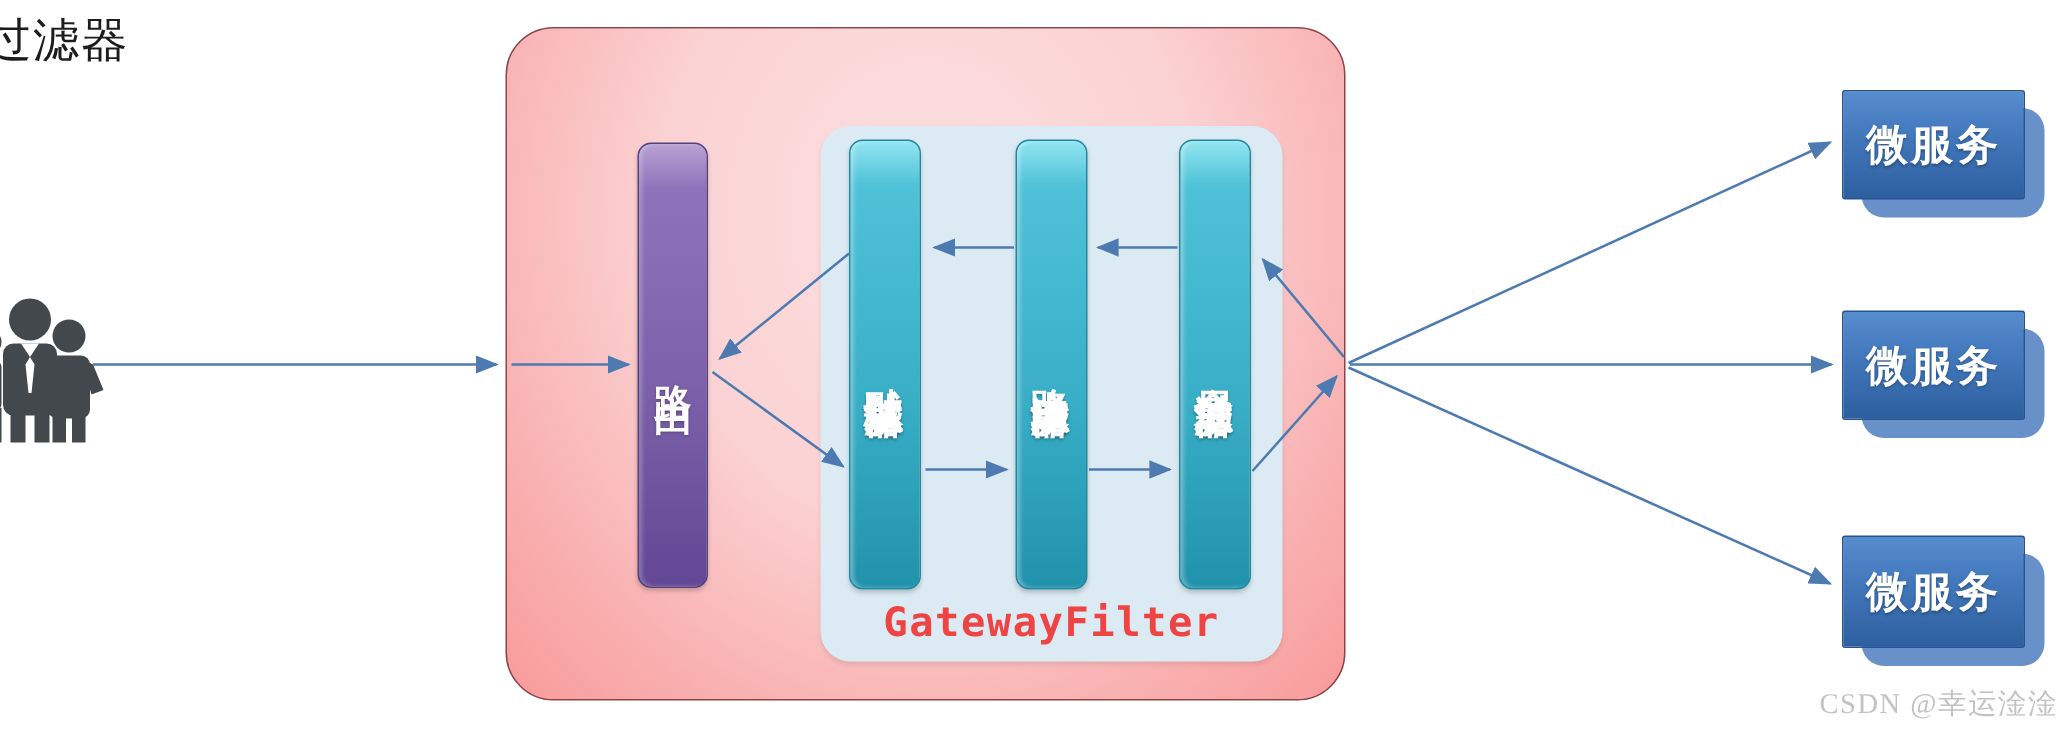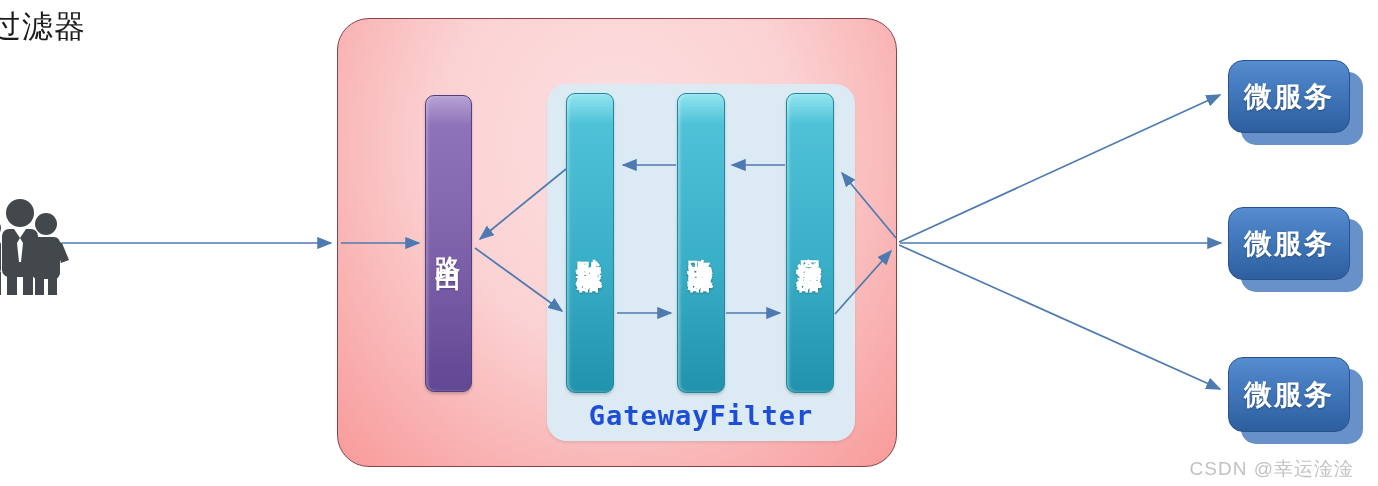--- a/index.html
+++ b/index.html
@@ -24,21 +24,21 @@
     color:#8e1c26;letter-spacing:1px;
   }
   
   .filter-panel{
     position:absolute;left:547px;top:84px;width:308px;height:357px;
     border-radius:20px;background:#dcebf3;box-shadow:0 2px 3px rgba(0,0,0,0.08);
   }
   .panel-label{
     position:absolute;left:547px;top:400px;width:308px;text-align:center;
     font-family:"DejaVu Sans Mono",monospace;font-size:27px;font-weight:bold;
-    color:#1d4ed8;letter-spacing:1px;
+    color:#ef4444;letter-spacing:1px;
   }
   
   .vbar{
     position:absolute;display:flex;align-items:center;justify-content:center;
     box-sizing:border-box;border-radius:9px;
   }
   .vbar .vtext{
     writing-mode:vertical-lr;text-orientation:upright;color:#ffffff;
     font-weight:bold;text-shadow:0 1px 2px rgba(0,0,0,0.25);
   }
@@ -59,36 +59,36 @@
   .tb1{left:566px;} .tb2{left:677px;} .tb3{left:786px;}
   
   .micro{position:absolute;width:122px;height:73px;}
   .m1{left:1228px;top:60px;} .m2{left:1228px;top:207px;} .m3{left:1228px;top:357px;height:75px;}
   .micro .shadow{
     position:absolute;left:13px;top:12px;width:100%;height:100%;
     border-radius:15px;background:rgba(77,125,192,0.85);
   }
   .micro .face{
     position:absolute;left:0;top:0;width:100%;height:100%;
-    border-radius:15px;border:1px solid #27538f;box-sizing:border-box;
+    border-radius:2px;border:1px solid #27538f;box-sizing:border-box;
     background:linear-gradient(180deg,#568dce 0%,#4379bd 40%,#2d5f9f 100%);
     display:flex;align-items:center;justify-content:center;
     color:#ffffff;font-size:28px;font-weight:bold;letter-spacing:2px;
     text-shadow:0 1px 2px rgba(0,0,0,0.3);
   }
   
   .arrows{position:absolute;left:0;top:0;pointer-events:none;}
   .arrows line{stroke:#4d7ab0;stroke-width:1.7;}
   .arrows .ah{fill:#4d7ab0;}
   
   .users{position:absolute;left:-10px;top:196px;}
   
   .watermark{
-    position:absolute;right:24px;bottom:4px;font-size:19px;color:#c2c2c2;
-    letter-spacing:1px;white-space:nowrap;
+    position:absolute;right:6px;bottom:4px;font-size:19px;color:#c2c2c2;
+    letter-spacing:1px;white-space:nowrap;font-family:Liberation Serif, serif;
   }
 </style>
 </head>
 <body>
 
 <div class="stage">
 
   <div class="topleft-label">过滤器</div>
 
   <svg class="users" width="82" height="100" viewBox="0 0 82 100">

